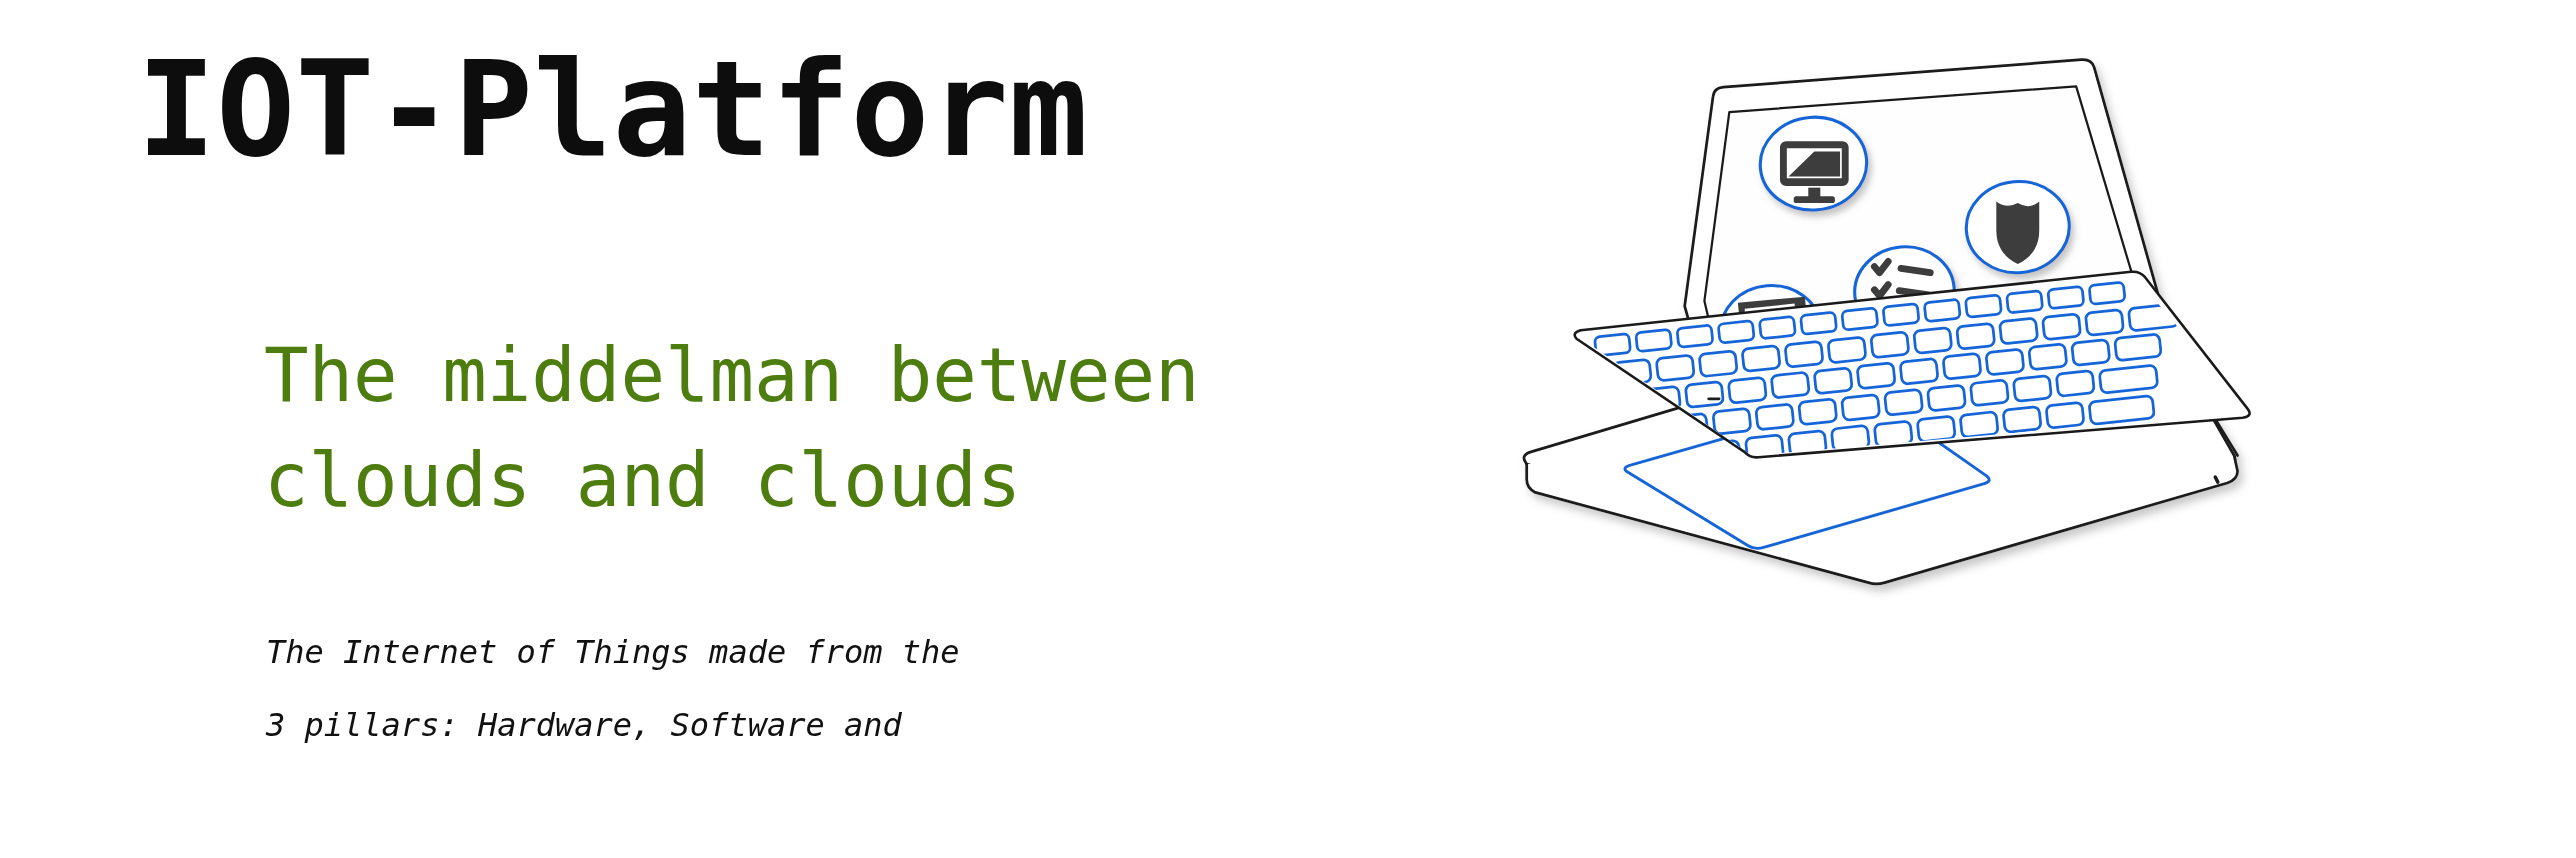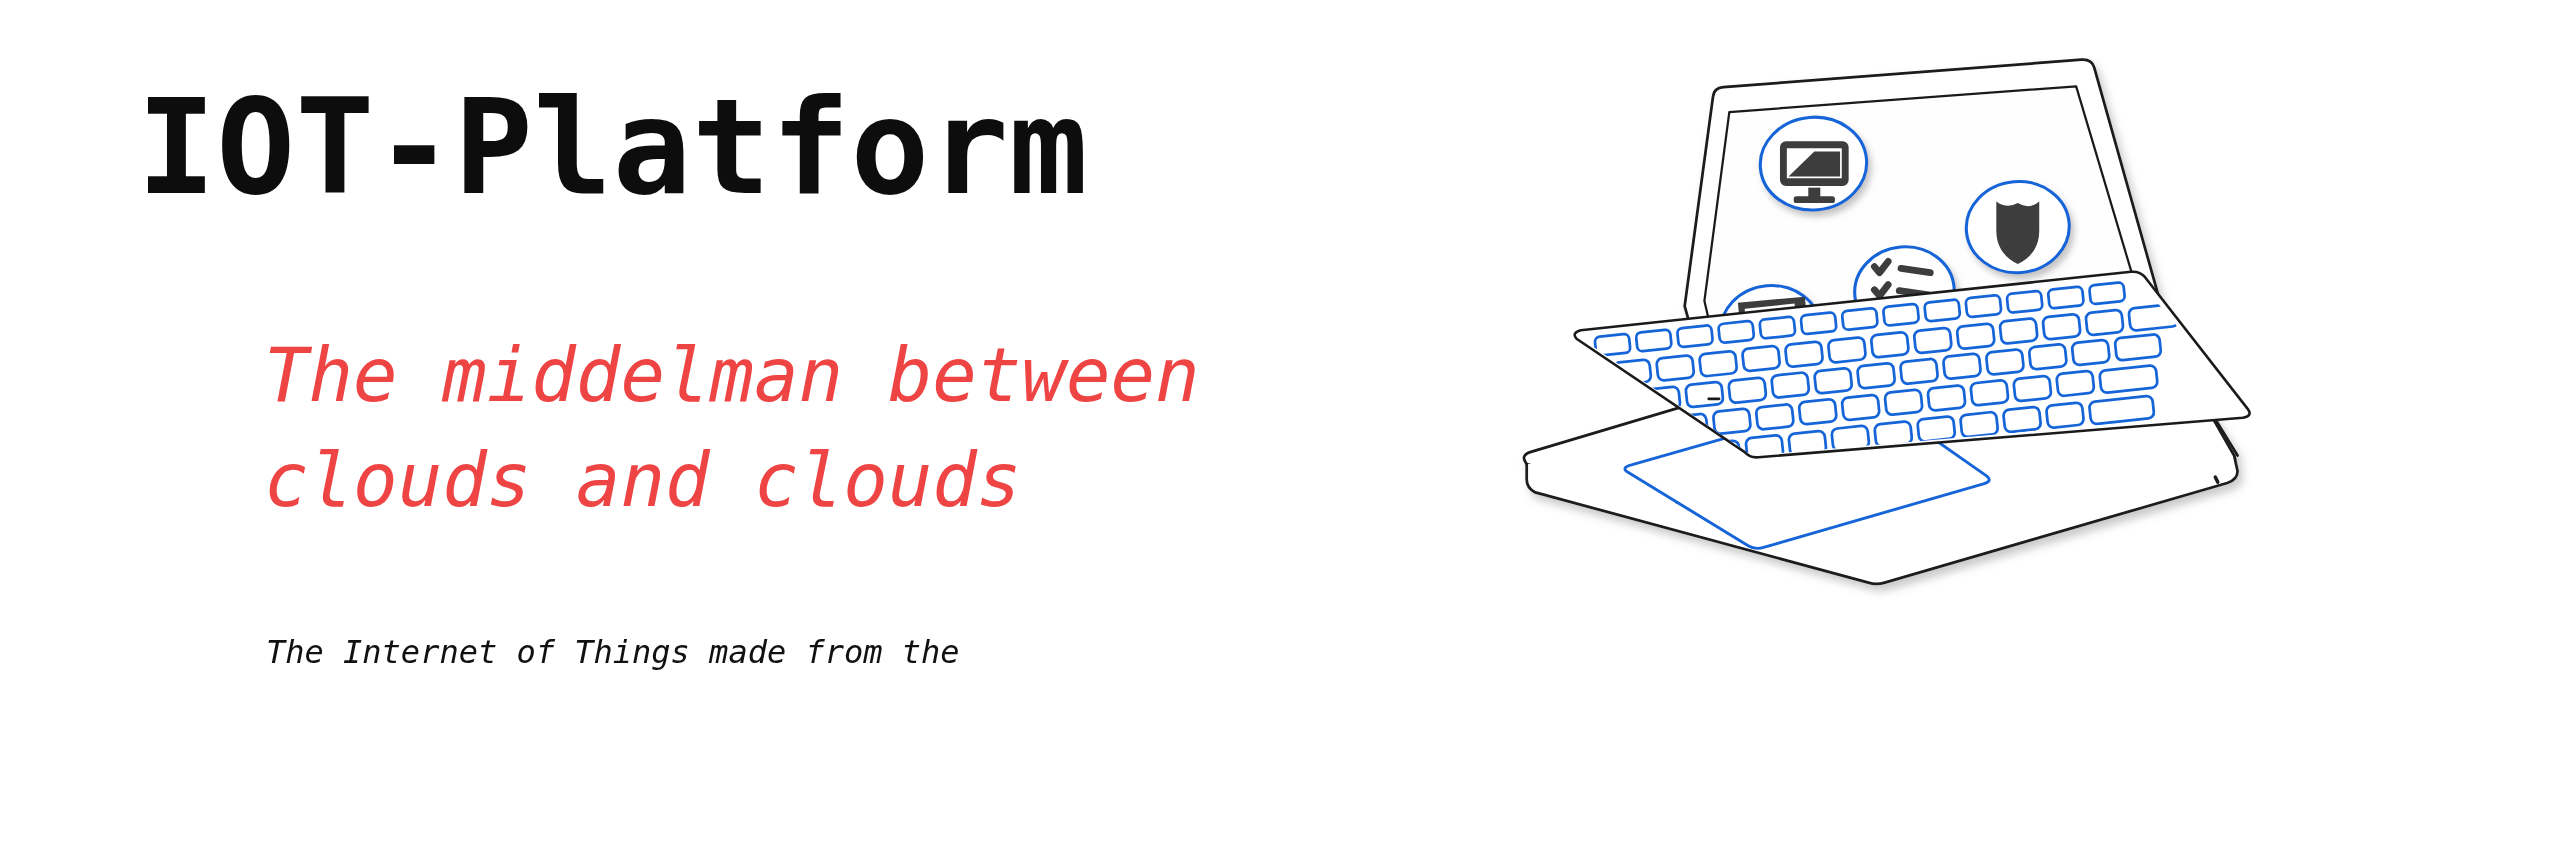--- a/index.html
+++ b/index.html
@@ -35,33 +35,31 @@
     position: absolute;
     left: 137px;
     top: 33px;
     font-family: "DejaVu Sans Mono", "Liberation Mono", monospace;
     font-size: 131px;
     font-weight: 700;
     letter-spacing: 0.4px;
     color: #0d0d0d;
     line-height: 1.18;
     white-space: nowrap;
-    margin-top: 38px;
   }
 
   .subtitle {
     position: absolute;
     left: 264px;
     top: 323px;
     width: 1202px;
     font-family: "DejaVu Sans Mono", "Liberation Mono", monospace;
-    font-style: italic;
     font-size: 74px;
     font-weight: 400;
-    color: #ef4444;
+    color: #4d7c0f;
     line-height: 1.42;
   }
   .subtitle .ln { display: block; }
 
   .body-copy {
     position: absolute;
     left: 266px;
     top: 606px;
     width: 1030px;
     font-family: "DejaVu Sans Mono", "Liberation Mono", monospace;
@@ -97,20 +95,21 @@
 
     <div class="title">IOT-Platform</div>
 
     <div class="subtitle">
       <span class="ln">The middelman between</span>
       <span class="ln">clouds and clouds</span>
     </div>
 
     <div class="body-copy">
       <span class="ln">The Internet of Things made from the</span>
+      <span class="ln">3 pillars: Hardware, Software and</span>
     </div>
   </div>
 
   <div class="illustration">
     <svg viewBox="0 0 920 820" xmlns="http://www.w3.org/2000/svg">
 
       <defs>
         <filter id="soft" x="-30%" y="-30%" width="180%" height="180%">
           <feDropShadow dx="5" dy="7" stdDeviation="5" flood-color="#8a8a8a" flood-opacity="0.45"></feDropShadow>
         </filter>

